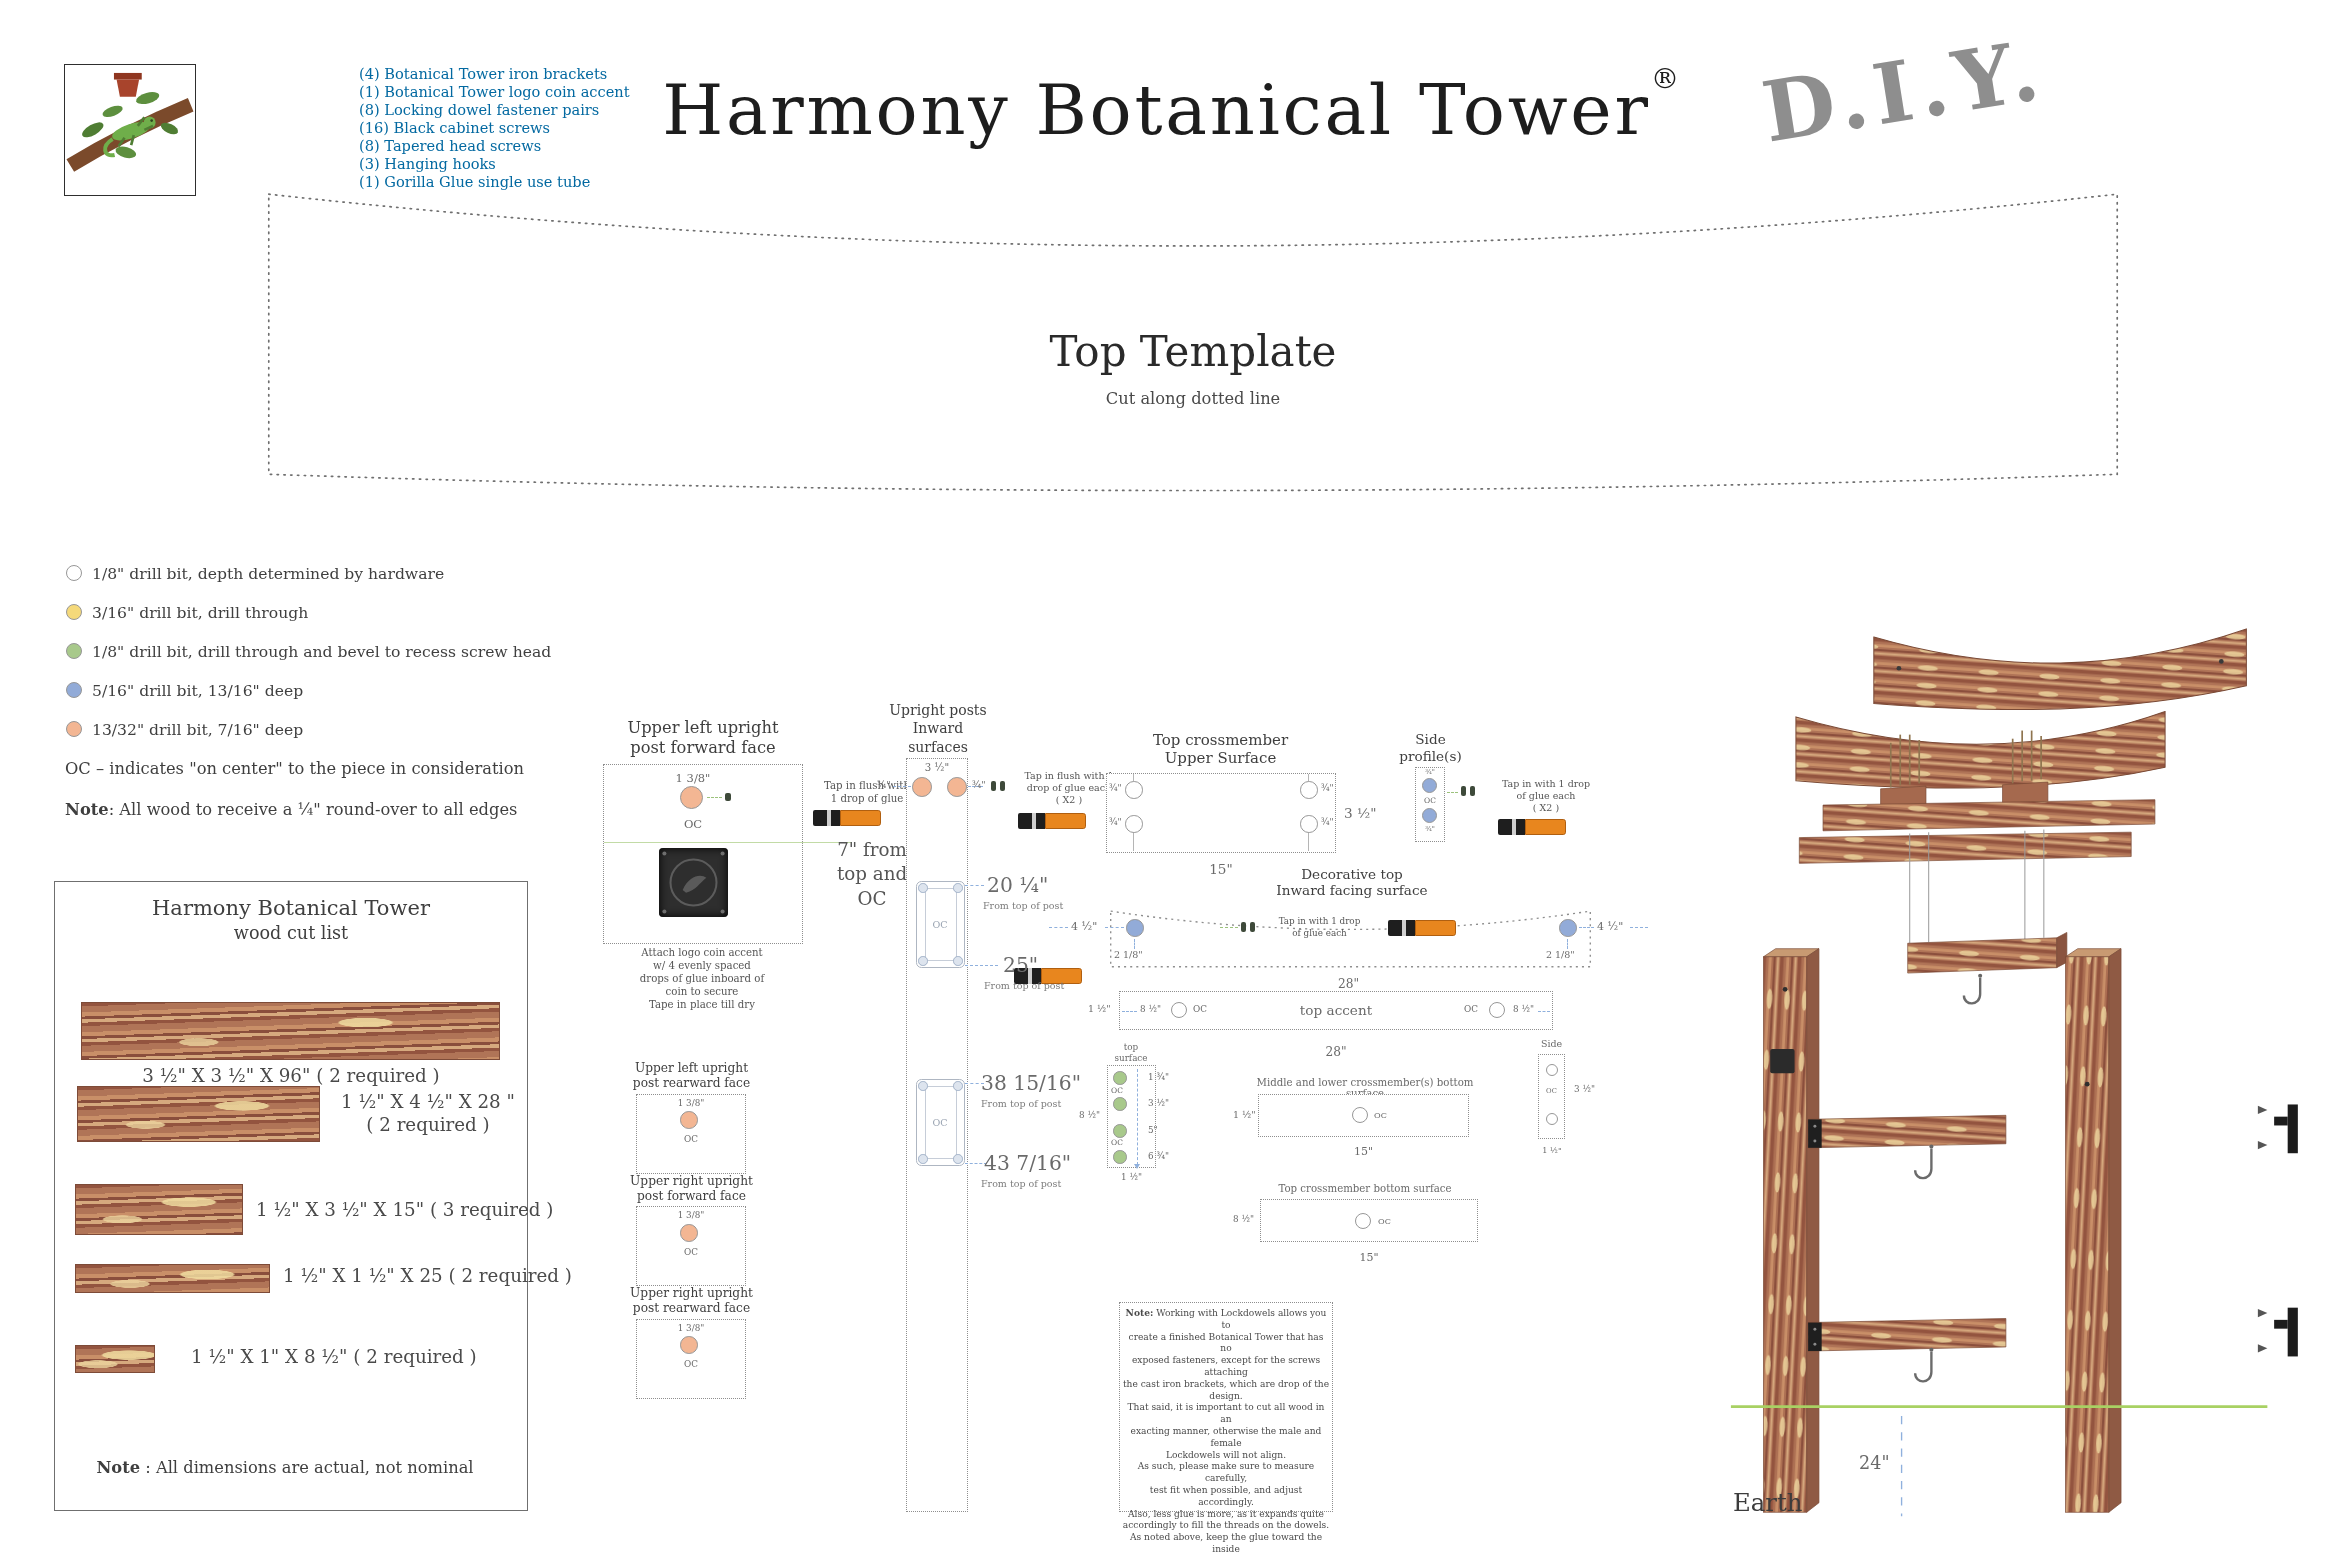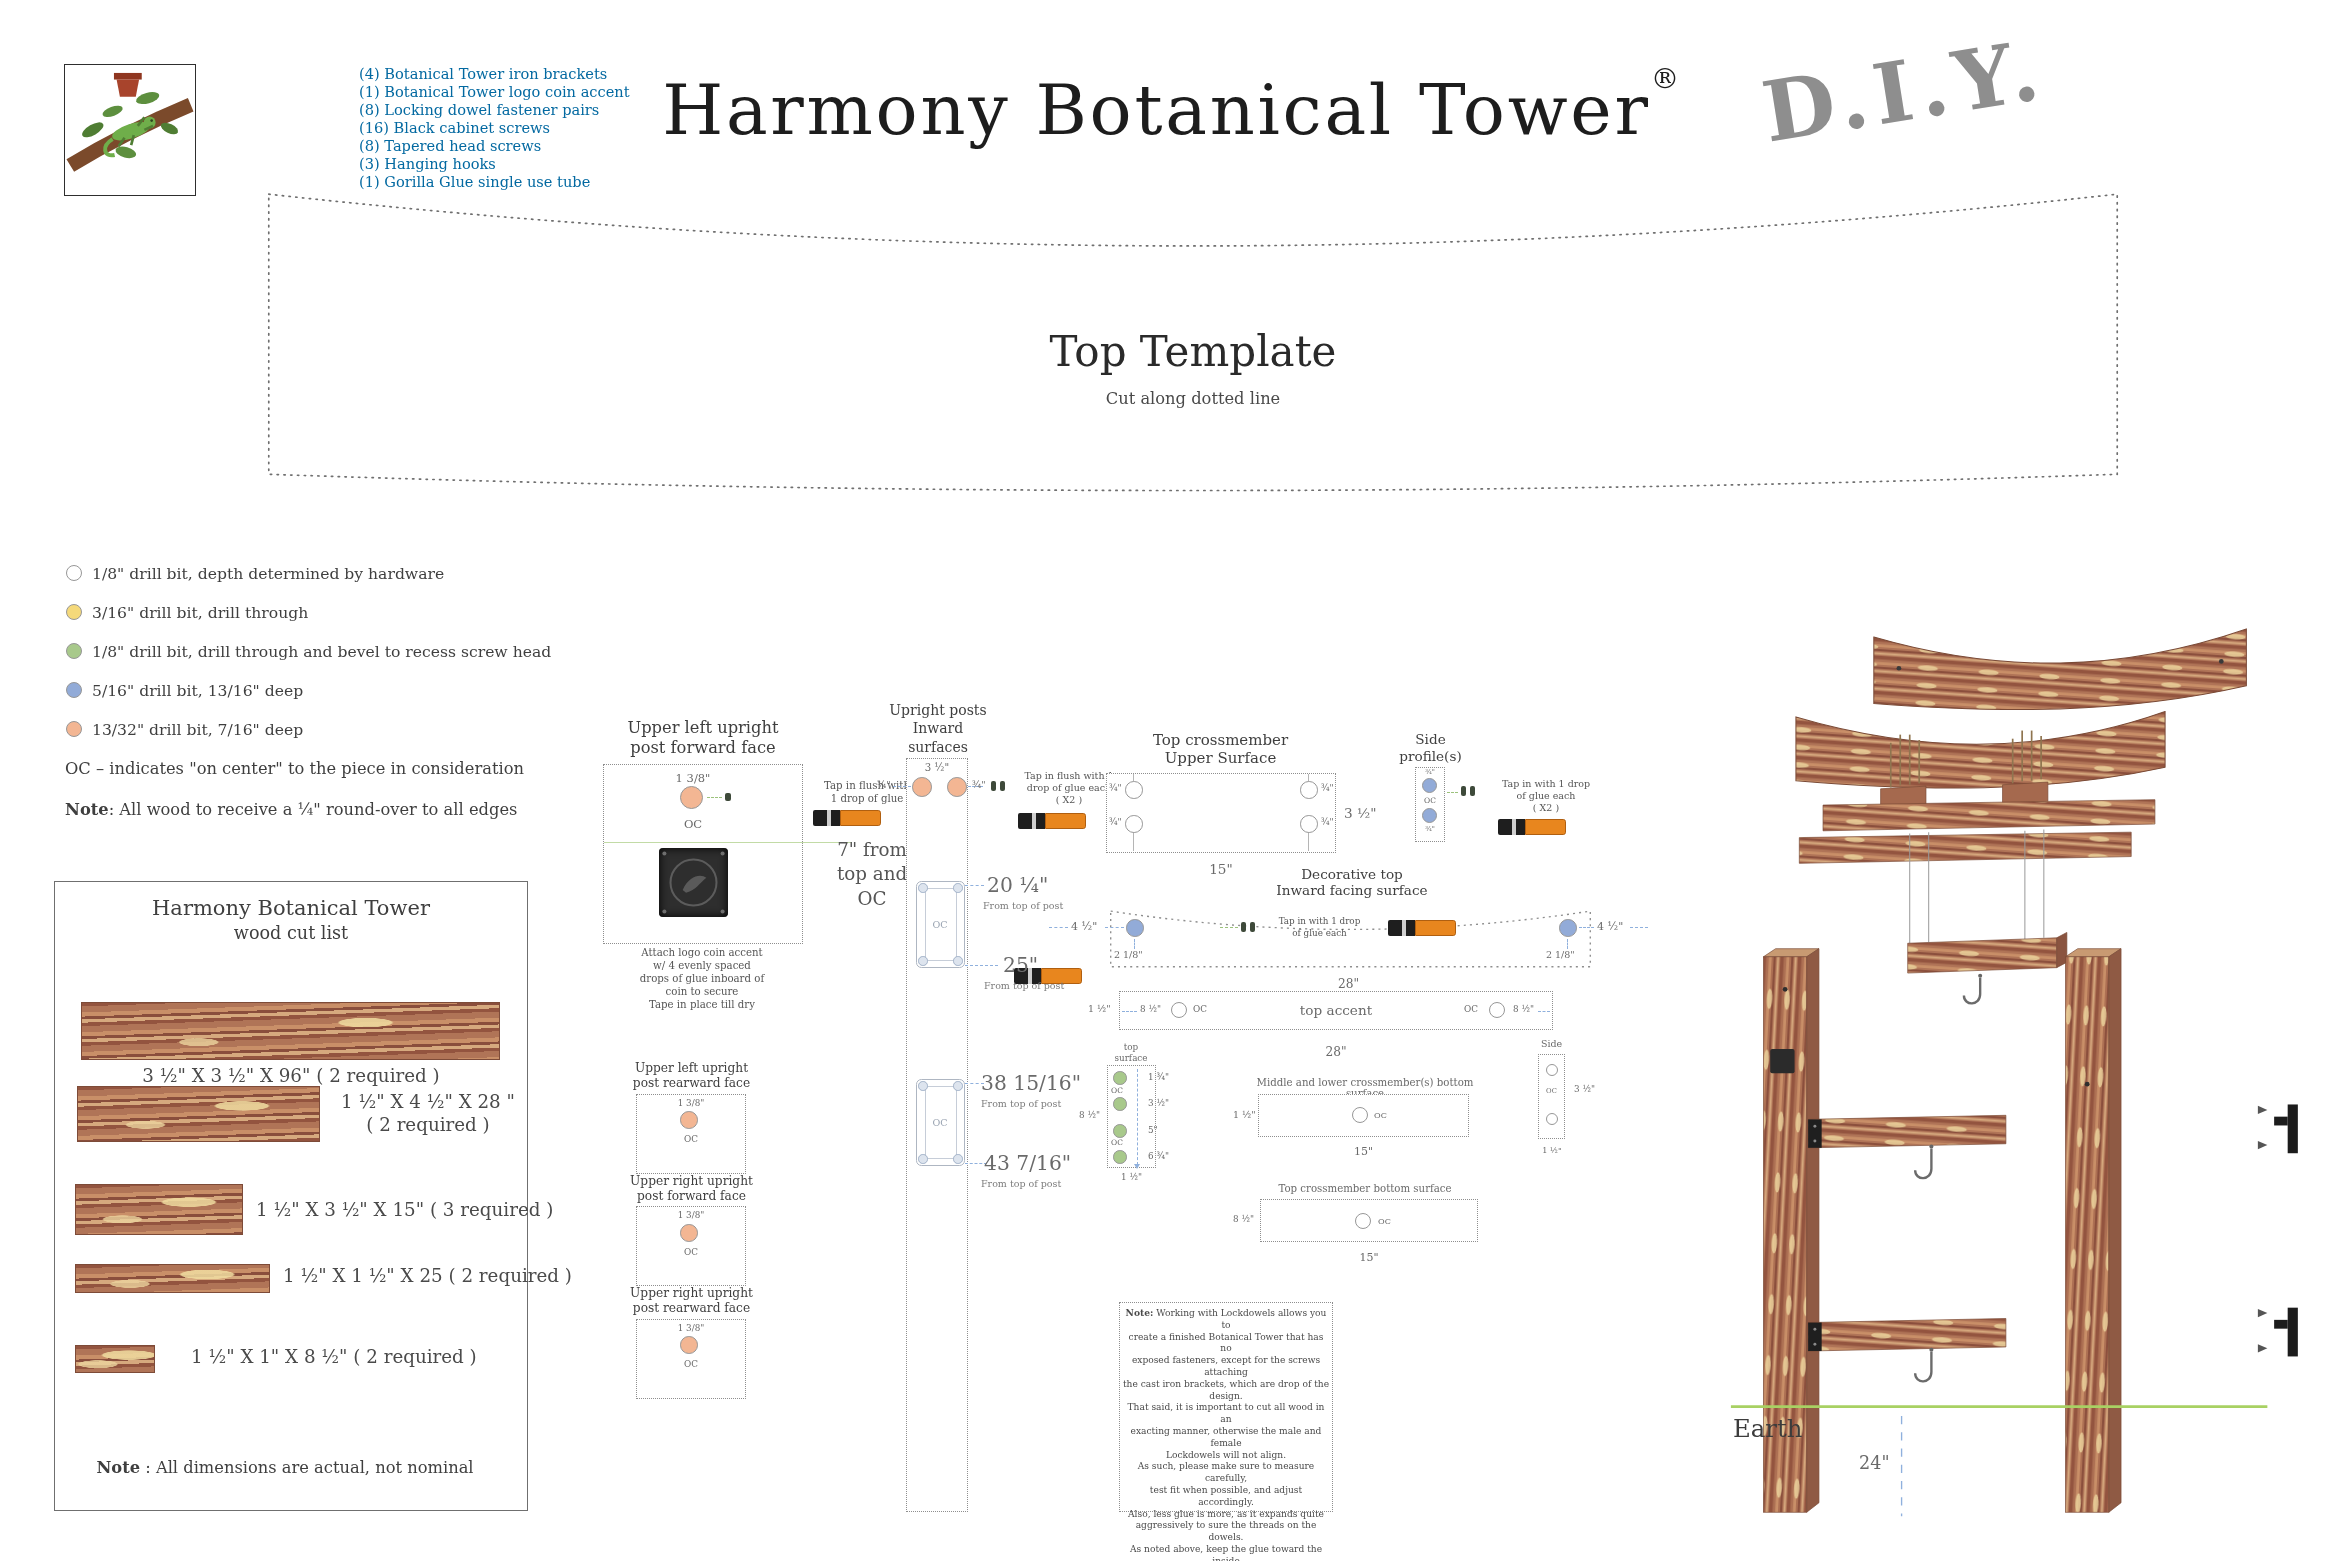--- a/index.html
+++ b/index.html
@@ -381,21 +381,21 @@
     <div><b>Note:</b><span> Working with Lockdowels allows you to</span></div>
     <div>create a finished Botanical Tower that has no</div>
     <div>exposed fasteners, except for the screws attaching</div>
     <div>the cast iron brackets, which are drop of the design.</div>
     <div>That said, it is important to cut all wood in an</div>
     <div>exacting manner, otherwise the male and female</div>
     <div>Lockdowels will not align.</div>
     <div>As such, please make sure to measure carefully,</div>
     <div>test fit when possible, and adjust accordingly.</div>
     <div>Also, less glue is more, as it expands quite</div>
-    <div>aggressively to sure the threads on the dowels.</div>
+    <div>accordingly to fill the threads on the dowels.</div>
     <div>As noted above, keep the glue toward the inside</div>
 
   </div>
 
   <svg class="a" style="left:1728px;top:610px" width="610" height="951" viewBox="0 0 900 1404">
     <defs>
       <pattern id="wpH" width="90" height="26" patternUnits="userSpaceOnUse" patternTransform="rotate(4)">
         <rect width="90" height="26" fill="#b07457"></rect>
         <rect y="0" width="90" height="5" fill="#93543f"></rect>
         <rect y="9" width="90" height="4" fill="#c98f68"></rect>
@@ -469,18 +469,18 @@
     </g>
     <g fill="#555">
       <polygon points="796,738 782,732 782,744"></polygon>
         <polygon points="796,790 782,784 782,796"></polygon>
       <polygon points="796,1038 782,1032 782,1044"></polygon>
         <polygon points="796,1090 782,1084 782,1096"></polygon>
     </g>
     <line x1="4" y1="1176" x2="796" y2="1176" stroke="#a8d163" stroke-width="4"></line>
     <line x1="256" y1="1190" x2="256" y2="1338" stroke="#8fb0dd" stroke-width="2" stroke-dasharray="12 12"></line>
   </svg>
-  <div class="a" style="left:1733px;top:1414px;font-size:24.4px;color:#3c3c3c">Earth</div>
+  <div class="a" style="left:1733px;top:1488px;font-size:24.4px;color:#3c3c3c">Earth</div>
   <div class="a dim" style="left:1859px;top:1453px;font-size:17.6px">24"</div>
 
 
 </div>
 
 
 </body></html>

